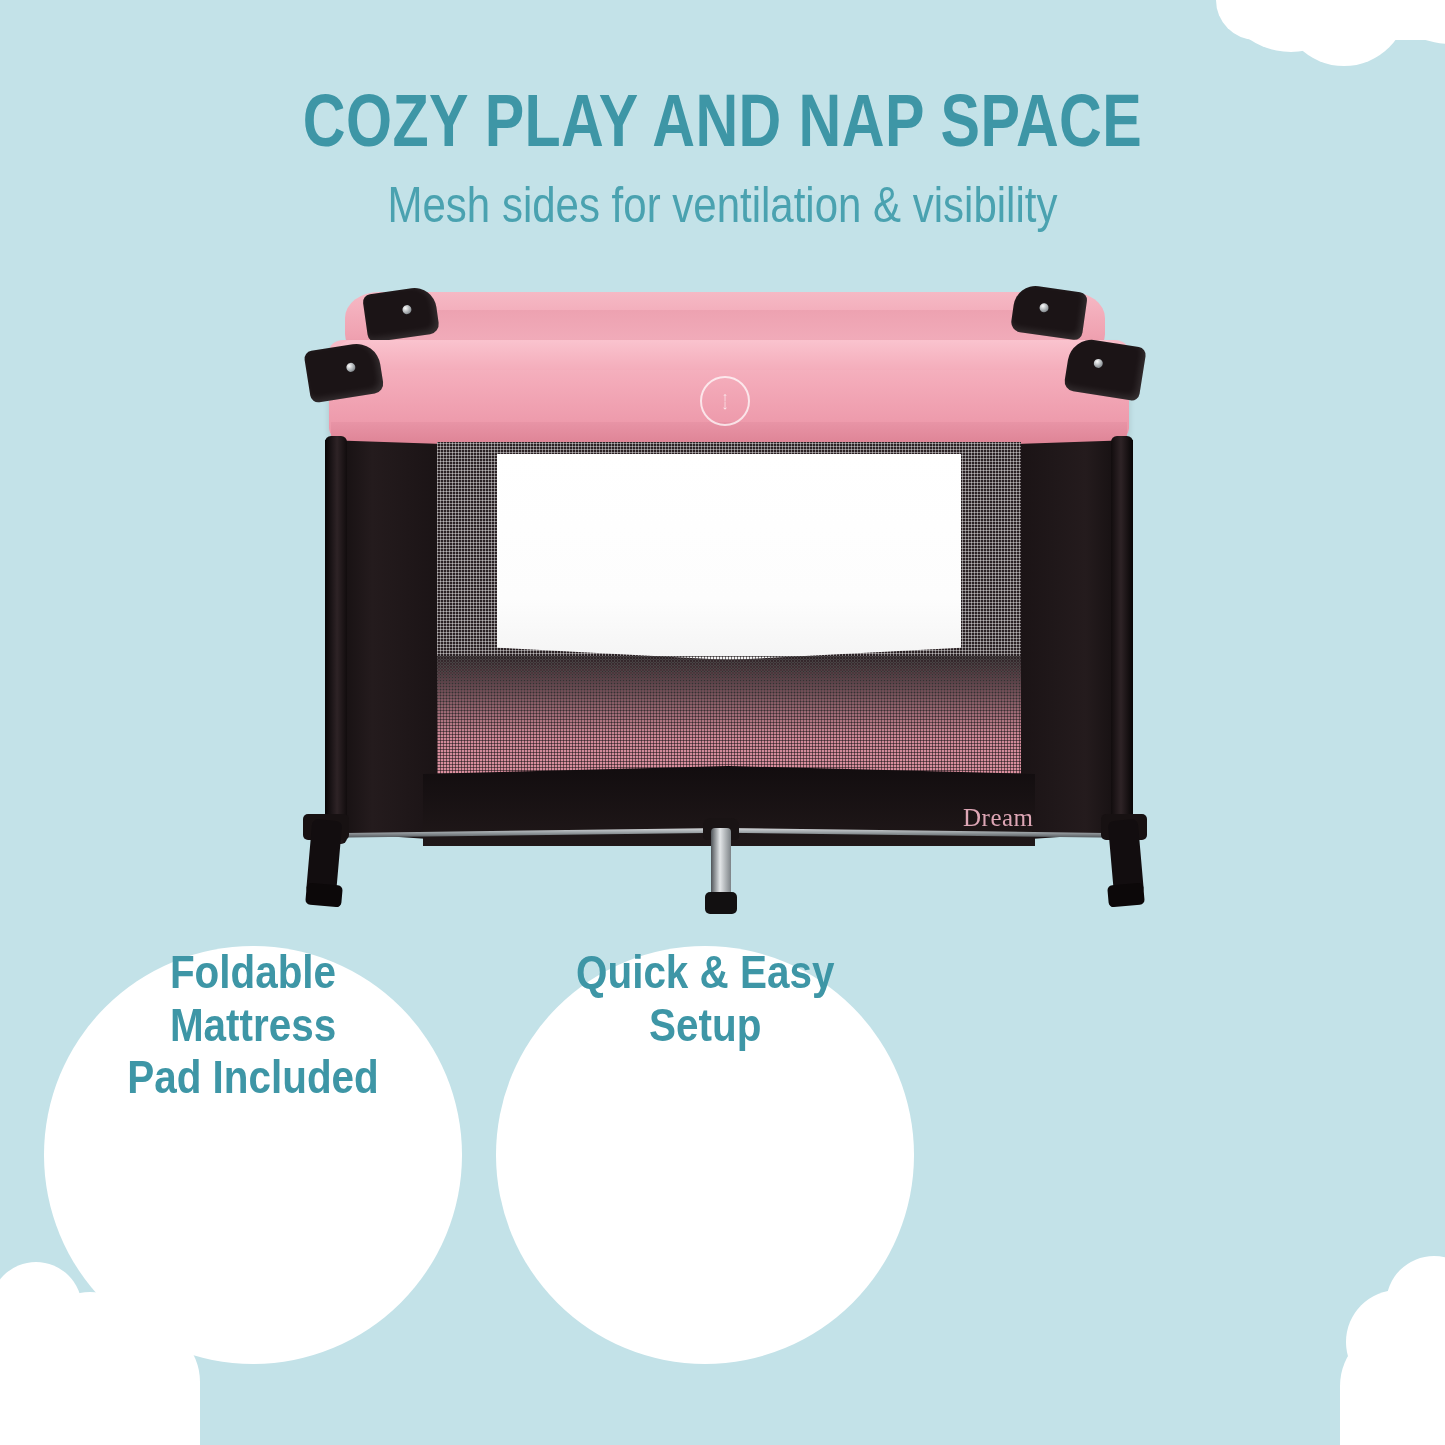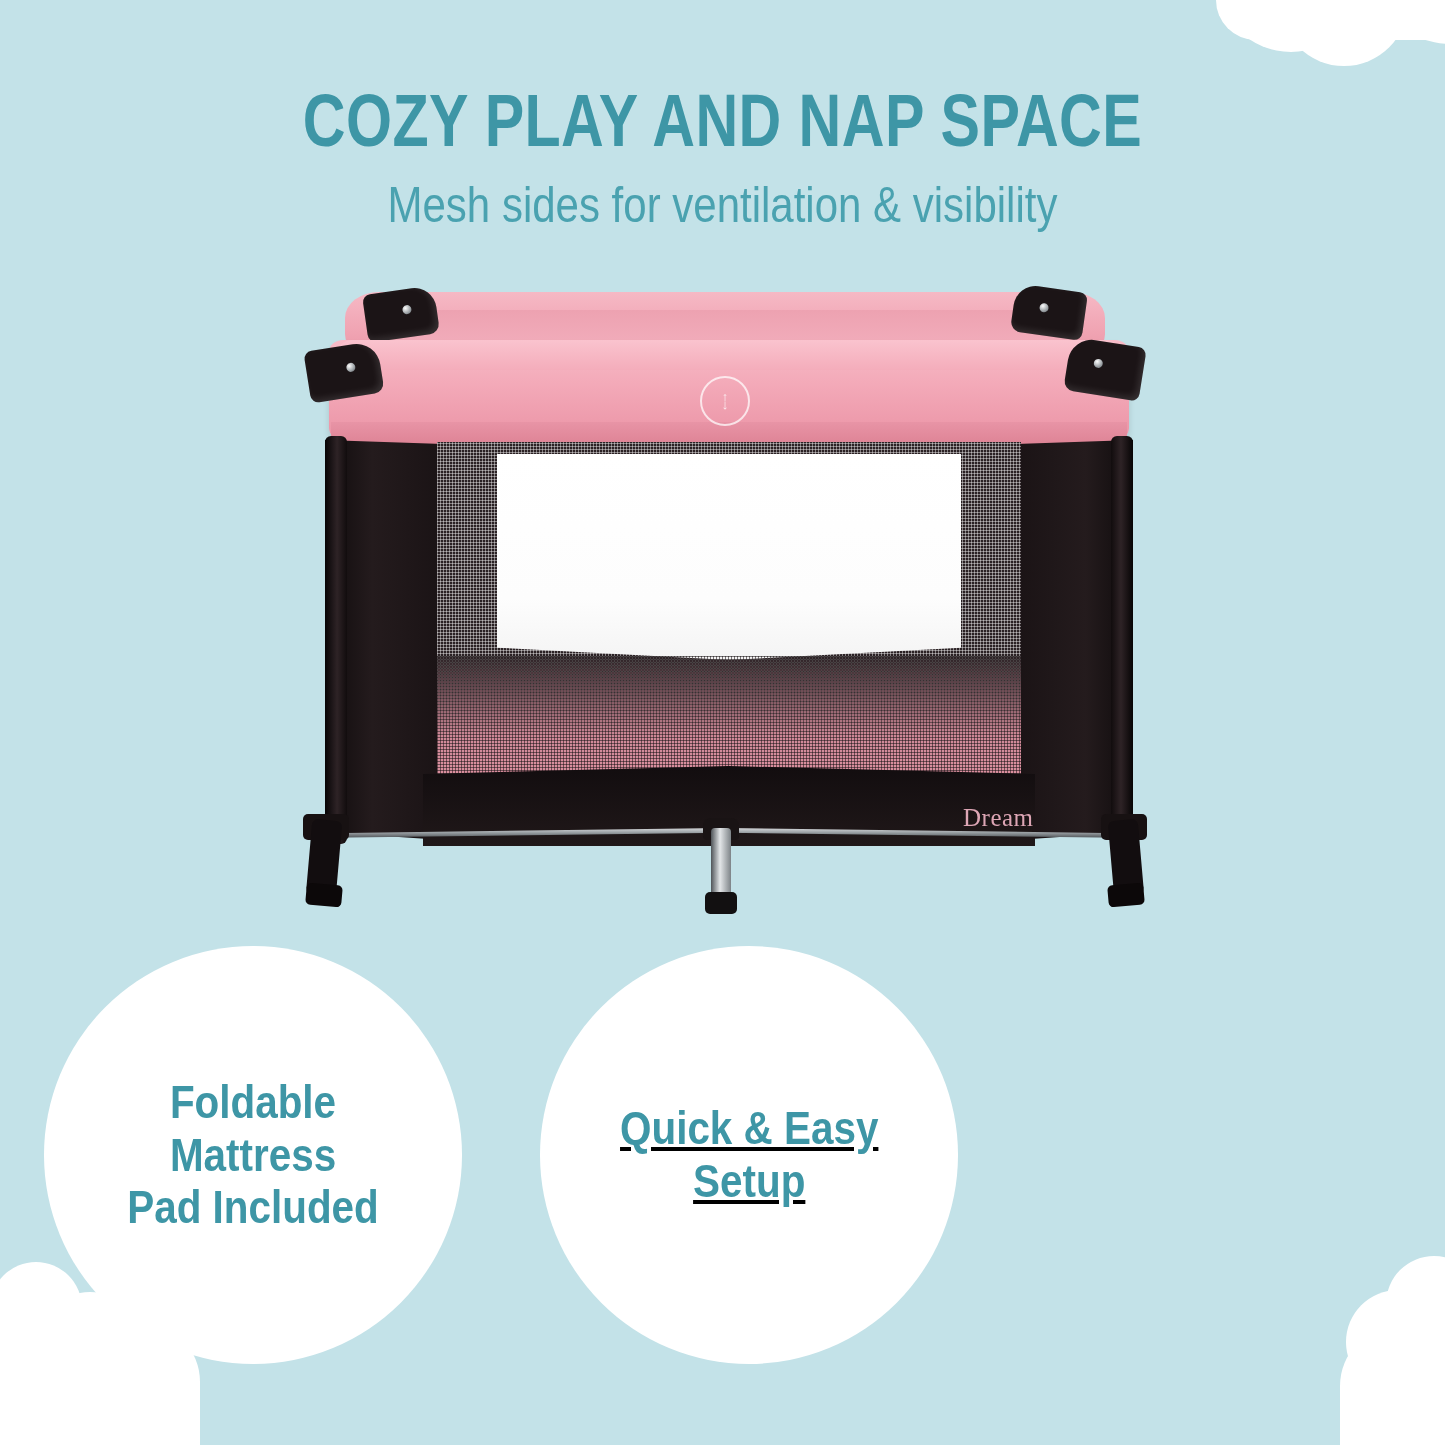--- a/index.html
+++ b/index.html
@@ -188,34 +188,34 @@
   }
   .center-knuckle{
     position:absolute;left:418px;top:538px;width:36px;height:22px;
     background:#191314;border-radius:8px 8px 4px 4px;
   }
 
   
   .fcircle{
     position:absolute;width:418px;height:418px;border-radius:50%;
     background:#ffffff;
-    display:flex;align-items:center;justify-content:center;
+    display:flex;justify-content:center;
   }
   .fcircle .ftext{
     font-family:"Liberation Sans Narrow","Liberation Sans",sans-serif;
     font-weight:bold;
     font-size:47px;
     line-height:1.12;
     color:#3e96a6;
     text-align:center;
     transform:scaleX(0.86);
     padding:0 18px;
   }
   .c1{left:44px;top:946px;}
-  .c2{left:540px;top:946px;text-decoration:underline;}
+  .c2{left:496px;top:946px;}
   .c3{left:984px;top:946px;}
 </style>
 </head>
 <body>
 
 <div class="stage">
 
   <div class="cloud-grp" style="left:1216px;top:-70px;width:320px;height:200px;">
     <div class="cloud" style="left:0;top:-28px;width:150px;height:150px;"></div>
     <div class="cloud" style="left:64px;top:8px;width:128px;height:128px;"></div>

